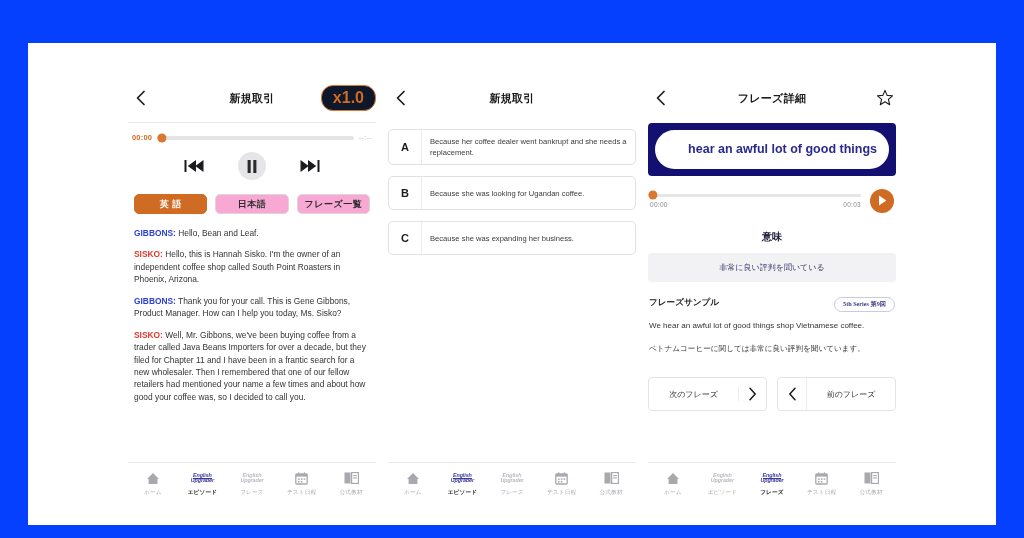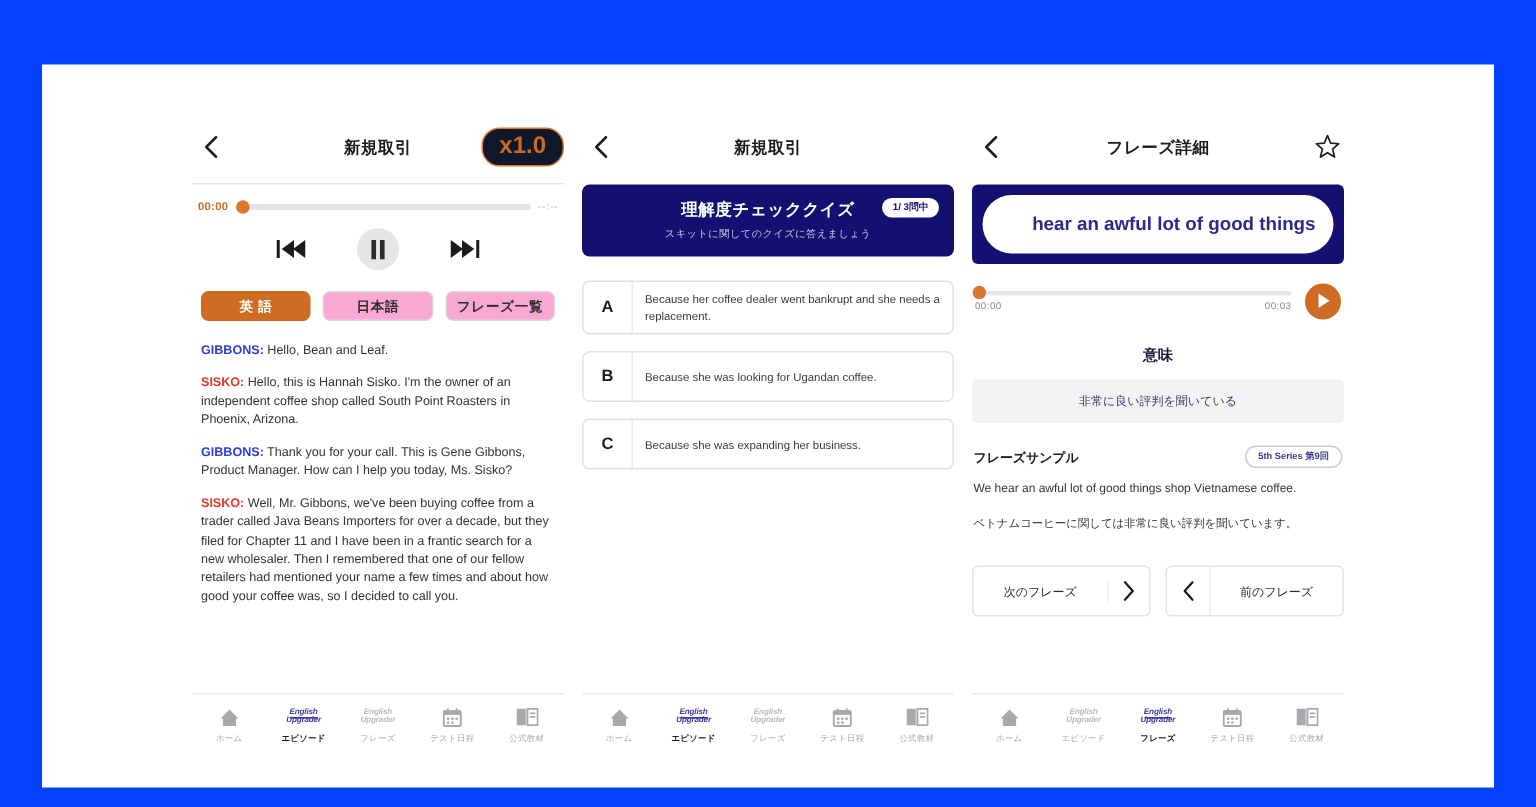--- a/index.html
+++ b/index.html
@@ -221,23 +221,24 @@
     background:#f2f2f4;
     border-radius:3px;
     padding:9px;
     text-align:center;
     font-size:8px;
     color:#3a3a6d;
   }
   .samplehdr {
     margin-top:15px;
     display:flex;
-    align-items:flex-end;
+    align-items:flex-start;
     justify-content:space-between;
     padding:0 1px;
+    font-family:Liberation Serif, serif;
   }
   .samplehdr .lbl { font-size:8.6px; font-weight:700; color:#1b1b1f; }
   .seriesbadge {
     border:1px solid #c9c9e0;
     border-radius:10px;
     padding:2px 8px;
     font-size:6.2px;
     font-weight:700;
     color:#3a3a8e;
     background:#fff;
@@ -424,25 +425,20 @@
 
       <div class="phead">
         <div class="backchev">
           <svg width="11" height="16" viewBox="0 0 11 16">
               <path d="M9 1.5 L2.5 8 L9 14.5" fill="none" stroke="#1b1b1f" stroke-width="1.7" stroke-linecap="round" stroke-linejoin="round"></path>
             </svg>
         </div>
         <div class="title">新規取引</div>
       </div>
 
-      <div class="quizhead">
-        <div class="qtitle">理解度チェッククイズ</div>
-        <div class="qsub">スキットに関してのクイズに答えましょう</div>
-        <div class="qcount">1/ 3問中</div>
-      </div>
 
 
       <div class="choices">
         <div class="choice">
           <div class="ltr">A</div>
           <div class="ctext">Because her coffee dealer went bankrupt and she needs a replacement.</div>
         </div>
         <div class="choice">
           <div class="ltr">B</div>
           <div class="ctext">Because she was looking for Ugandan coffee.</div>

